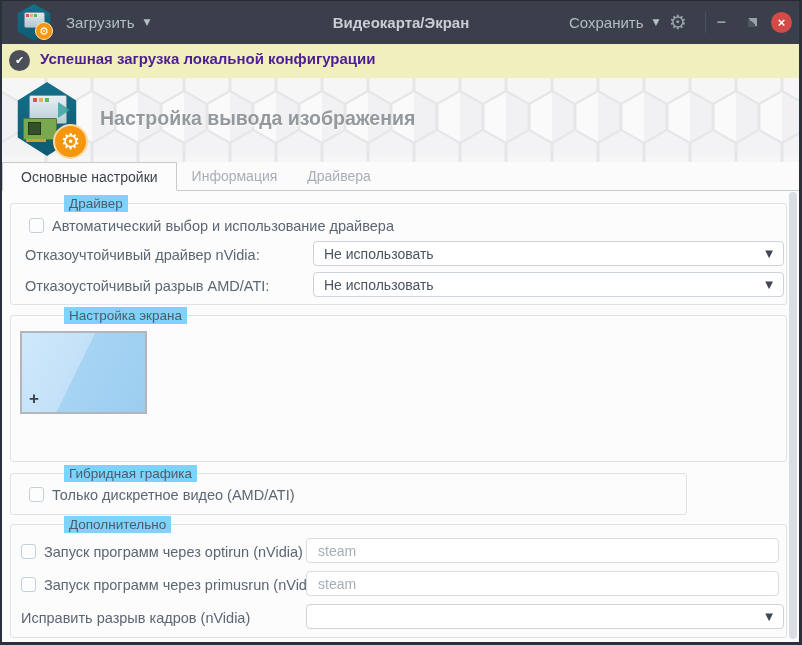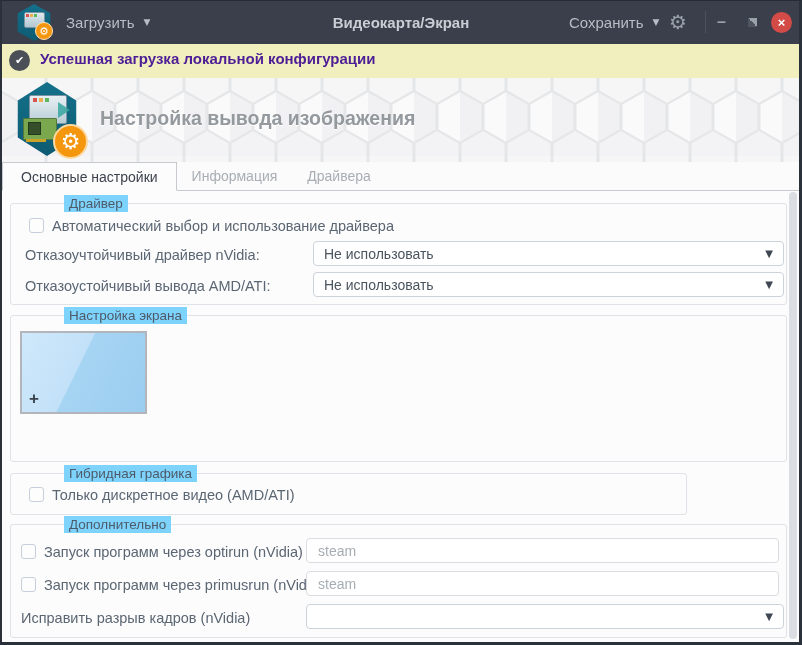--- a/index.html
+++ b/index.html
@@ -199,21 +199,21 @@
     <span class="legend">Драйвер</span>
     <span class="cb" style="left:18px;top:14px;"></span>
     <span class="lbl" style="left:41px;top:13px;">Автоматический выбор и использование драйвера</span>
 
     <span class="lbl" style="left:14px;top:42px;">Отказоучтойчивый драйвер nVidia:</span>
     <div class="dd" style="left:302px;top:37px;width:471px;">
       <span class="dd-val">Не использовать</span>
       <span class="dd-arrow">▼</span>
     </div>
 
-    <span class="lbl" style="left:14px;top:73px;">Отказоустойчивый вывода AMD/ATI:</span>
+    <span class="lbl" style="left:14px;top:73px;">Отказоустойчивый разрыв AMD/ATI:</span>
     <div class="dd" style="left:302px;top:68px;width:471px;">
       <span class="dd-val">Не использовать</span>
       <span class="dd-arrow">▼</span>
     </div>
   </div>
 
   <div class="fs" style="left:10px;top:315px;width:777px;height:147px;">
     <span class="legend">Настройка экрана</span>
     <div class="screen-tile">
       <span class="screen-plus">+</span>

